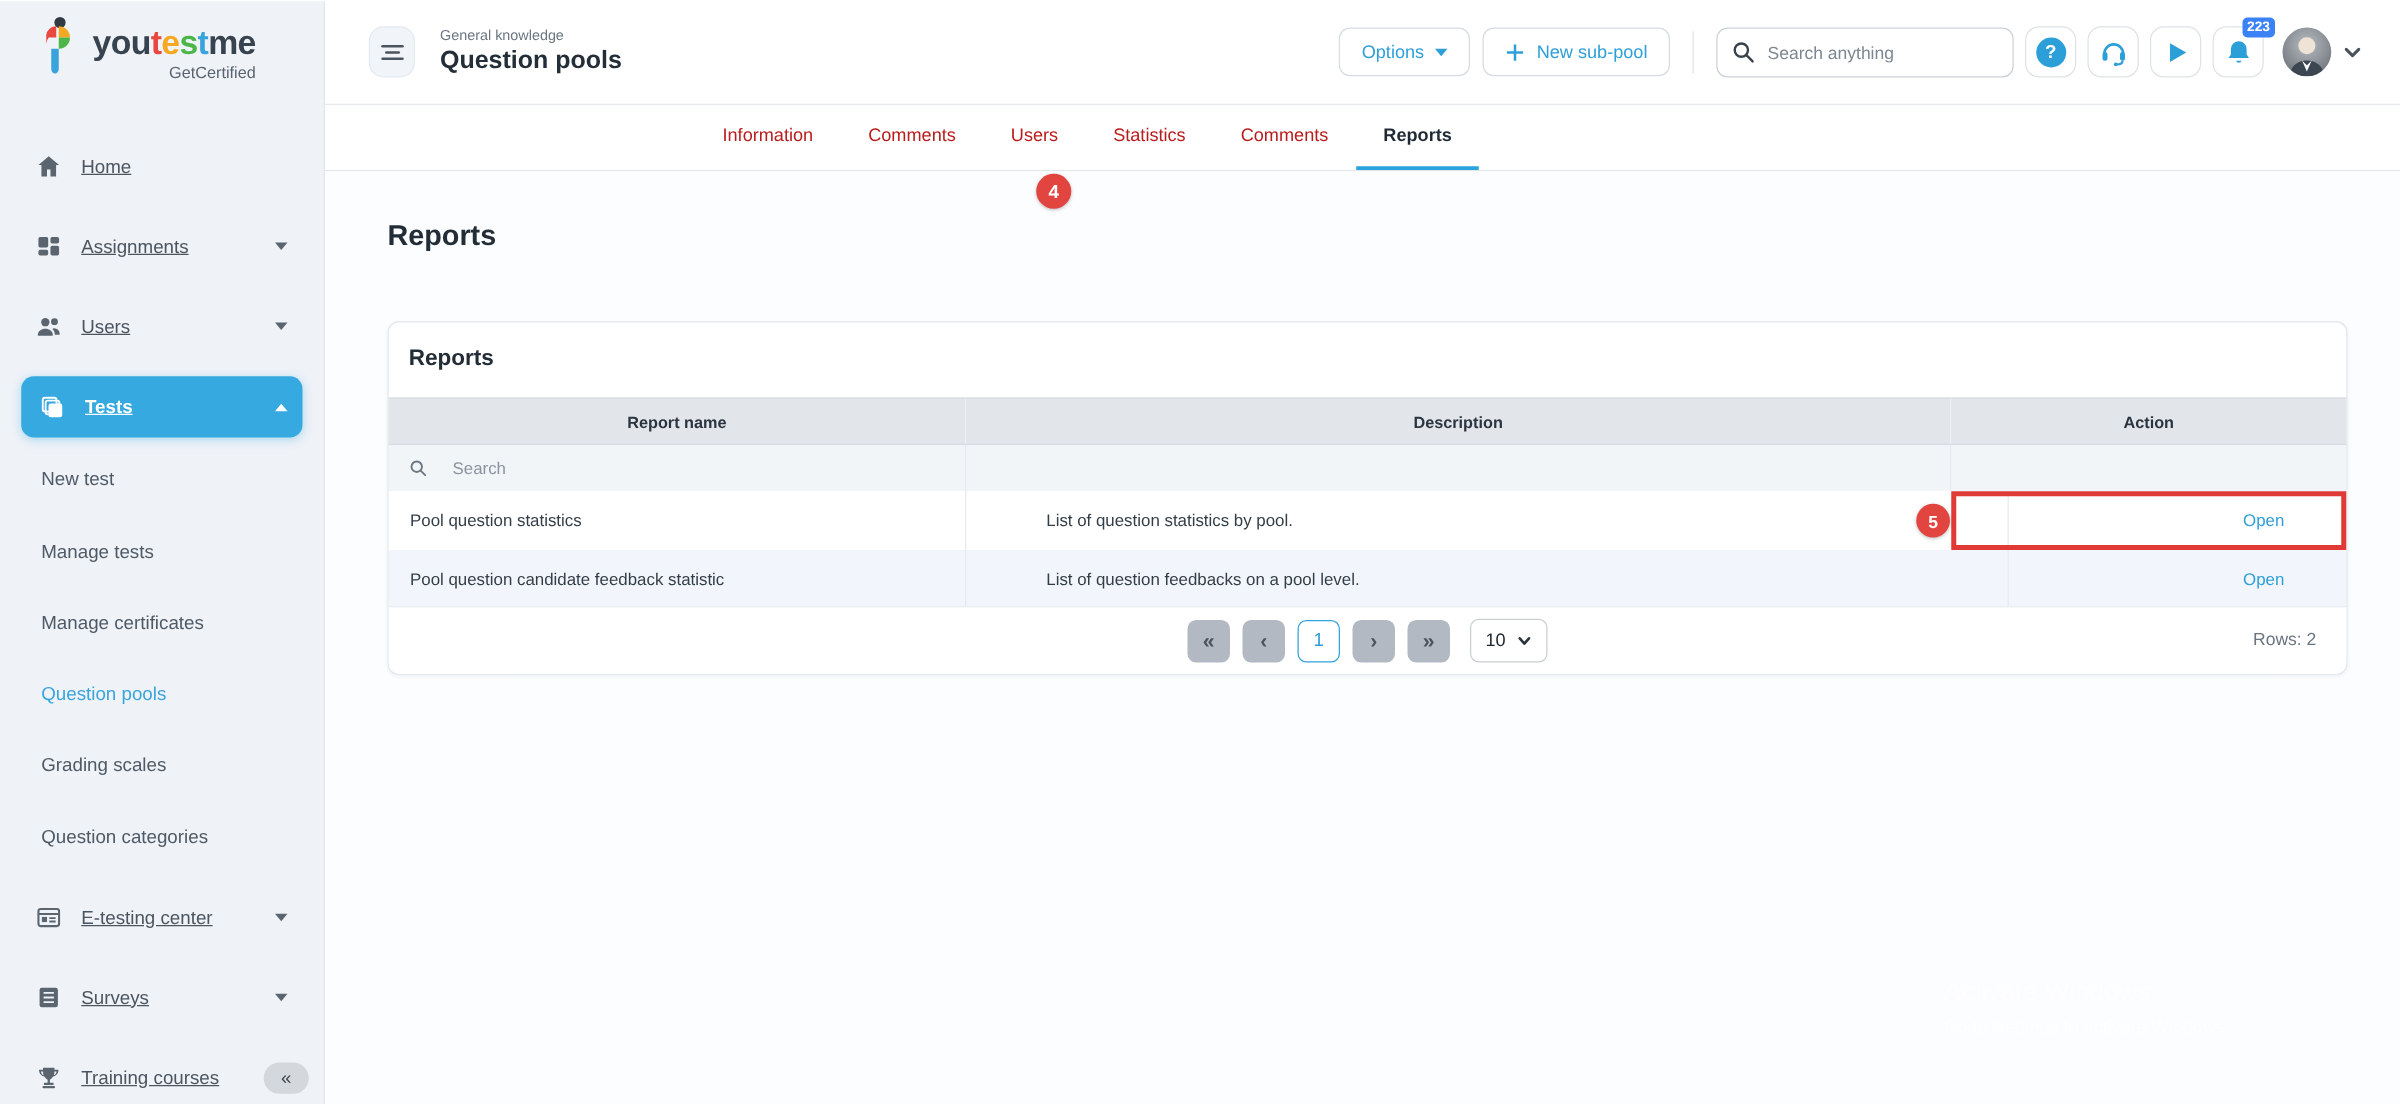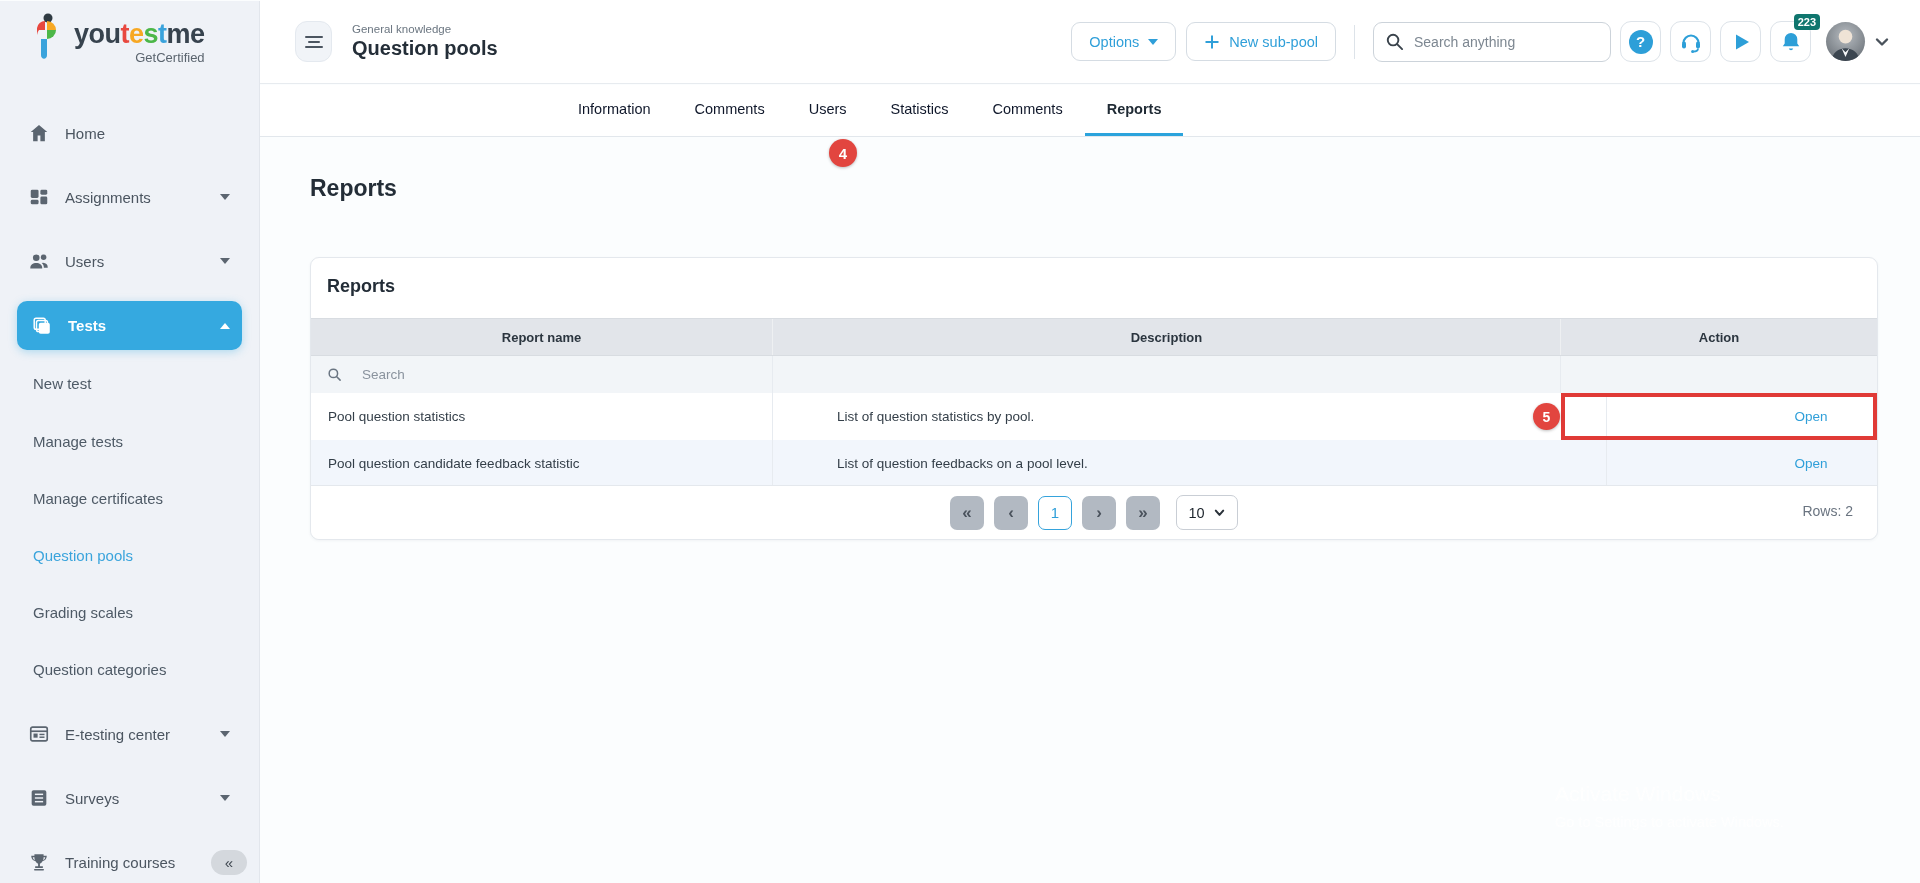--- a/index.html
+++ b/index.html
@@ -12,21 +12,21 @@
   .brand { position:absolute; left:28px; top:12px; display:flex; align-items:flex-start; }
   .brand-mark { width:40px; height:52px; margin-right:6px; }
   .brand-text { line-height:1; padding-top:8px; }
   .brand-name { font-size:27px; font-weight:bold; letter-spacing:-0.5px; }
   .bn-dark { color:#37434e; } .bn-red { color:#e8483f; } .bn-orange { color:#f7a823; }
   .bn-green { color:#4cb748; } .bn-blue { color:#3aa3dc; }
   .brand-sub { display:block; text-align:right; font-size:13px; color:#5a646e; margin-top:3px; }
 
   .nav-item { position:absolute; left:14px; right:17px; height:40px; display:flex;
               align-items:center; padding:0 12px 0 14px; border-radius:10px; cursor:pointer;
-              color:#4b5560; font-size:15px; }
+              color:#4b5560; font-size:15px;text-decoration:underline; }
   .nav-item .nicon { width:22px; height:22px; margin-right:15px; color:#5b6570; flex:0 0 auto; }
   .nav-item .caret { margin-left:auto; width:0; height:0;
                      border-left:5px solid transparent; border-right:5px solid transparent;
                      border-top:6px solid #5b6570; }
   .nav-item.active { background:#35a9e0; color:#ffffff; font-weight:bold;
                      box-shadow:0 2px 8px rgba(53,169,224,.35); }
   .nav-item.active .nicon { color:#ffffff; }
   .nav-item.active .caret { border-top:none; border-bottom:6px solid #ffffff; }
 
   .sub-item { position:absolute; left:33px; height:28px; display:flex; align-items:center;
@@ -60,32 +60,32 @@
                padding:0 10px 0 40px; font-size:14px; color:#000000; outline:none;
                font-family:"Liberation Sans", sans-serif; background:#ffffff; }
   .search-wrap input::placeholder { color:#7d8791; }
   .search-wrap .sicon { position:absolute; left:12px; top:10px; width:19px; height:19px; color:#39424b; }
 
   .icon-btn { width:41px; height:41px; border:1px solid #dde3e9; border-radius:11px;
               background:#ffffff; display:flex; align-items:center; justify-content:center;
               margin-left:9px; cursor:pointer; position:relative; color:#2d9fd8; }
   .help-bubble { width:24px; height:24px; border-radius:50%; background:#2d9fd8; color:#fff;
                  font-size:15px; font-weight:bold; display:flex; align-items:center; justify-content:center; }
-  .notif-badge { position:absolute; top:-8px; right:-10px; background:#0f766e; color:#fff;
+  .notif-badge { position:absolute; top:-8px; right:-10px; background:#3b82f6; color:#fff;
                  font-size:11px; font-weight:bold; border-radius:4px; padding:2px 4px; line-height:1.1; }
   .avatar-wrap { display:flex; align-items:center; margin-left:15px; cursor:pointer; }
   .avatar { width:39px; height:39px; border-radius:50%; overflow:hidden;
             background:radial-gradient(circle at 50% 35%, #b7bcc1 0%, #878d93 55%, #5f666d 100%); }
   .avatar svg { width:100%; height:100%; }
   .av-chevron { width:20px; height:20px; color:#49525b; margin-left:7px; }
 
   
   .tabbar { position:absolute; left:260px; top:85px; width:1660px; height:52px; background:#ffffff;
             border-bottom:1px solid #e2e7ec; display:flex; align-items:stretch; padding-left:296px; }
-  .tab { display:flex; align-items:center; padding:0 22px; font-size:14.5px; color:#0f172a;
+  .tab { display:flex; align-items:center; padding:0 22px; font-size:14.5px; color:#b91c1c;
          cursor:pointer; border-bottom:3px solid transparent; }
   .tab.active { color:#1f2a34; font-weight:bold; border-bottom:3px solid #2ba3dc; }
 
   
   .content { position:absolute; left:260px; top:137px; width:1660px; height:746px; background:#fbfdfe; }
   .step-badge { position:absolute; width:28px; height:28px; border-radius:50%; background:#e2453f;
                 color:#ffffff; font-size:15px; font-weight:bold; display:flex; align-items:center;
                 justify-content:center; box-shadow:0 1px 3px rgba(0,0,0,.25); }
   .badge-4 { left:569px; top:2px; }
   .page-head { position:absolute; left:50px; top:38px; }

